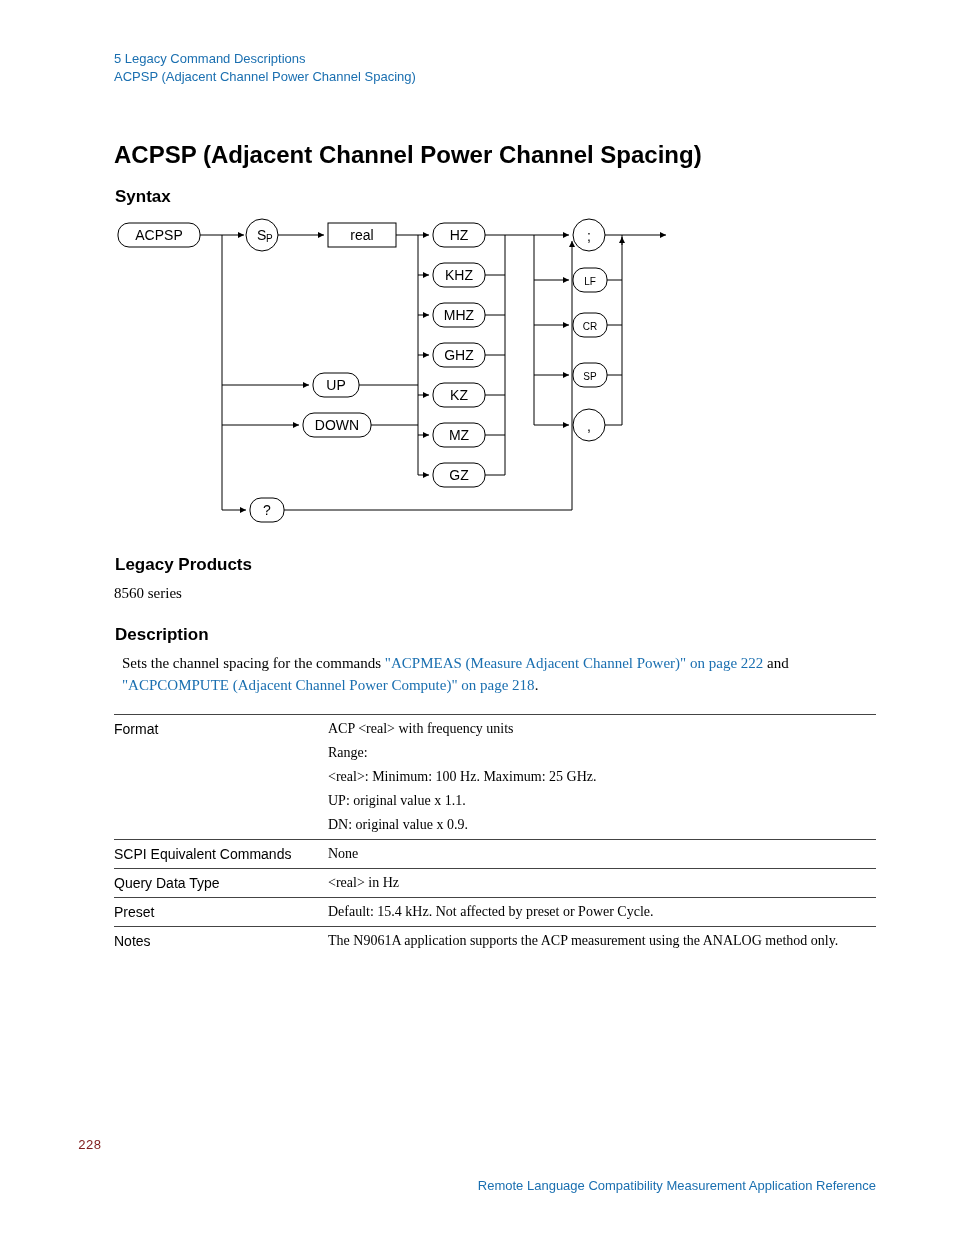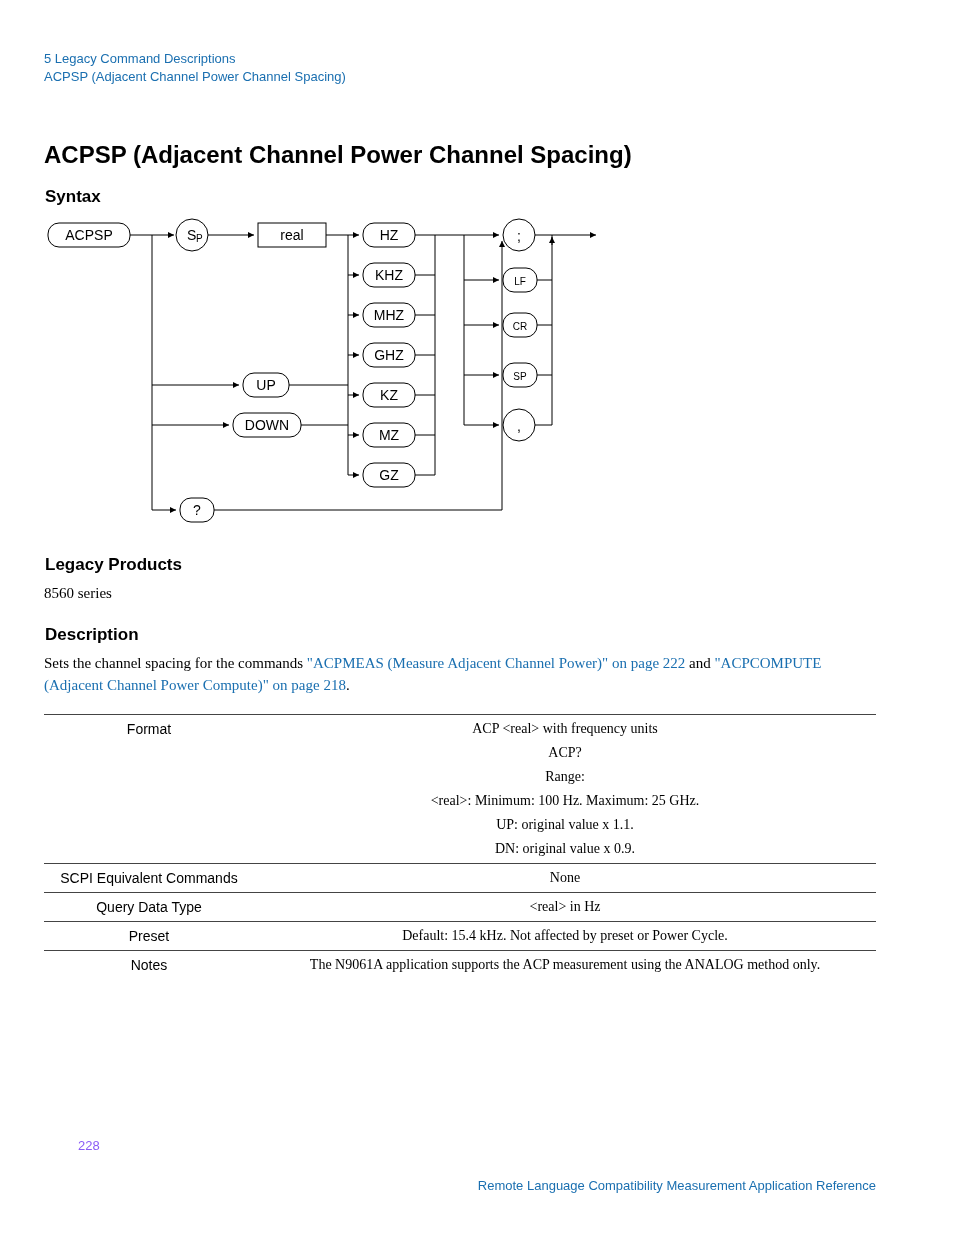--- a/index.html
+++ b/index.html
@@ -8,21 +8,21 @@
     padding: 0;
     width: 954px;
     height: 1235px;
     background: #fff;
     font-family: Arial, Helvetica, sans-serif;
     color: #000;
     position: relative;
   }
   .page {
     box-sizing: border-box;
-    padding: 50px 78px 0 44px;
+    padding: 50px 78px 0 114px;
     width: 954px;
     height: 1235px;
     position: relative;
   }
   .running-header {
     color: #1a6fb0;
     font-size: 13px;
     line-height: 1.35;
     margin-bottom: 56px;
   }
@@ -42,32 +42,32 @@
     margin: 0 0 20px 0;
     width: 560px;
     height: 316px;
   }
   .serif {
     font-family: Georgia, "Times New Roman", serif;
     font-size: 15px;
     line-height: 1.45;
   }
   .legacy-body { margin: 6px 0 20px 0; }
-  .desc-body { margin: 6px 0 18px 0; }
+  .desc-body { margin: 6px 0 18px 8px; }
   .link { color: #1a6fb0; }
   table.spec {
     width: 100%;
     border-collapse: collapse;
     font-size: 14px;
   }
   table.spec td {
     border-top: 1px solid #444;
     padding: 6px 4px 6px 0;
     vertical-align: top;
-    text-align: center;
+    text-align: left;
   }
   table.spec tr.noborder td {
     border-top: none;
     padding-top: 2px;
   }
   table.spec td.label {
     width: 210px;
     font-family: "Arial Narrow", Arial, sans-serif;
     font-stretch: condensed;
     font-size: 14px;
@@ -79,21 +79,21 @@
   }
   .footer {
     position: absolute;
     left: 78px;
     right: 78px;
     bottom: 42px;
     display: flex;
     justify-content: space-between;
     font-size: 13px;
   }
-  .footer .pageno { color: #8b5cf6; }
+  .footer .pageno { color: #7f1d1d; font-family: Liberation Mono, monospace; }
   .footer .doc    { color: #1a6fb0; margin-top: 40px; }
 
   
   .svg-box-text { font-family: Arial, sans-serif; font-size: 14px; }
   .svg-small-text { font-family: Arial, sans-serif; font-size: 10px; }
 </style>
 </head>
 <body>
 
 <div class="page">
@@ -237,24 +237,20 @@
   </div>
 
   <table class="spec">
     <tbody>
         <tr>
       <td class="label">Format</td>
       <td class="value">ACP &lt;real&gt; with frequency units</td>
     </tr>
     <tr class="noborder">
       <td class="label"></td>
-      <td class="value">ACP?</td>
-    </tr>
-    <tr class="noborder">
-      <td class="label"></td>
       <td class="value">Range:</td>
     </tr>
     <tr class="noborder">
       <td class="label"></td>
       <td class="value">&lt;real&gt;: Minimum: 100 Hz. Maximum: 25 GHz.</td>
     </tr>
     <tr class="noborder">
       <td class="label"></td>
       <td class="value">UP: original value x 1.1.</td>
     </tr>

